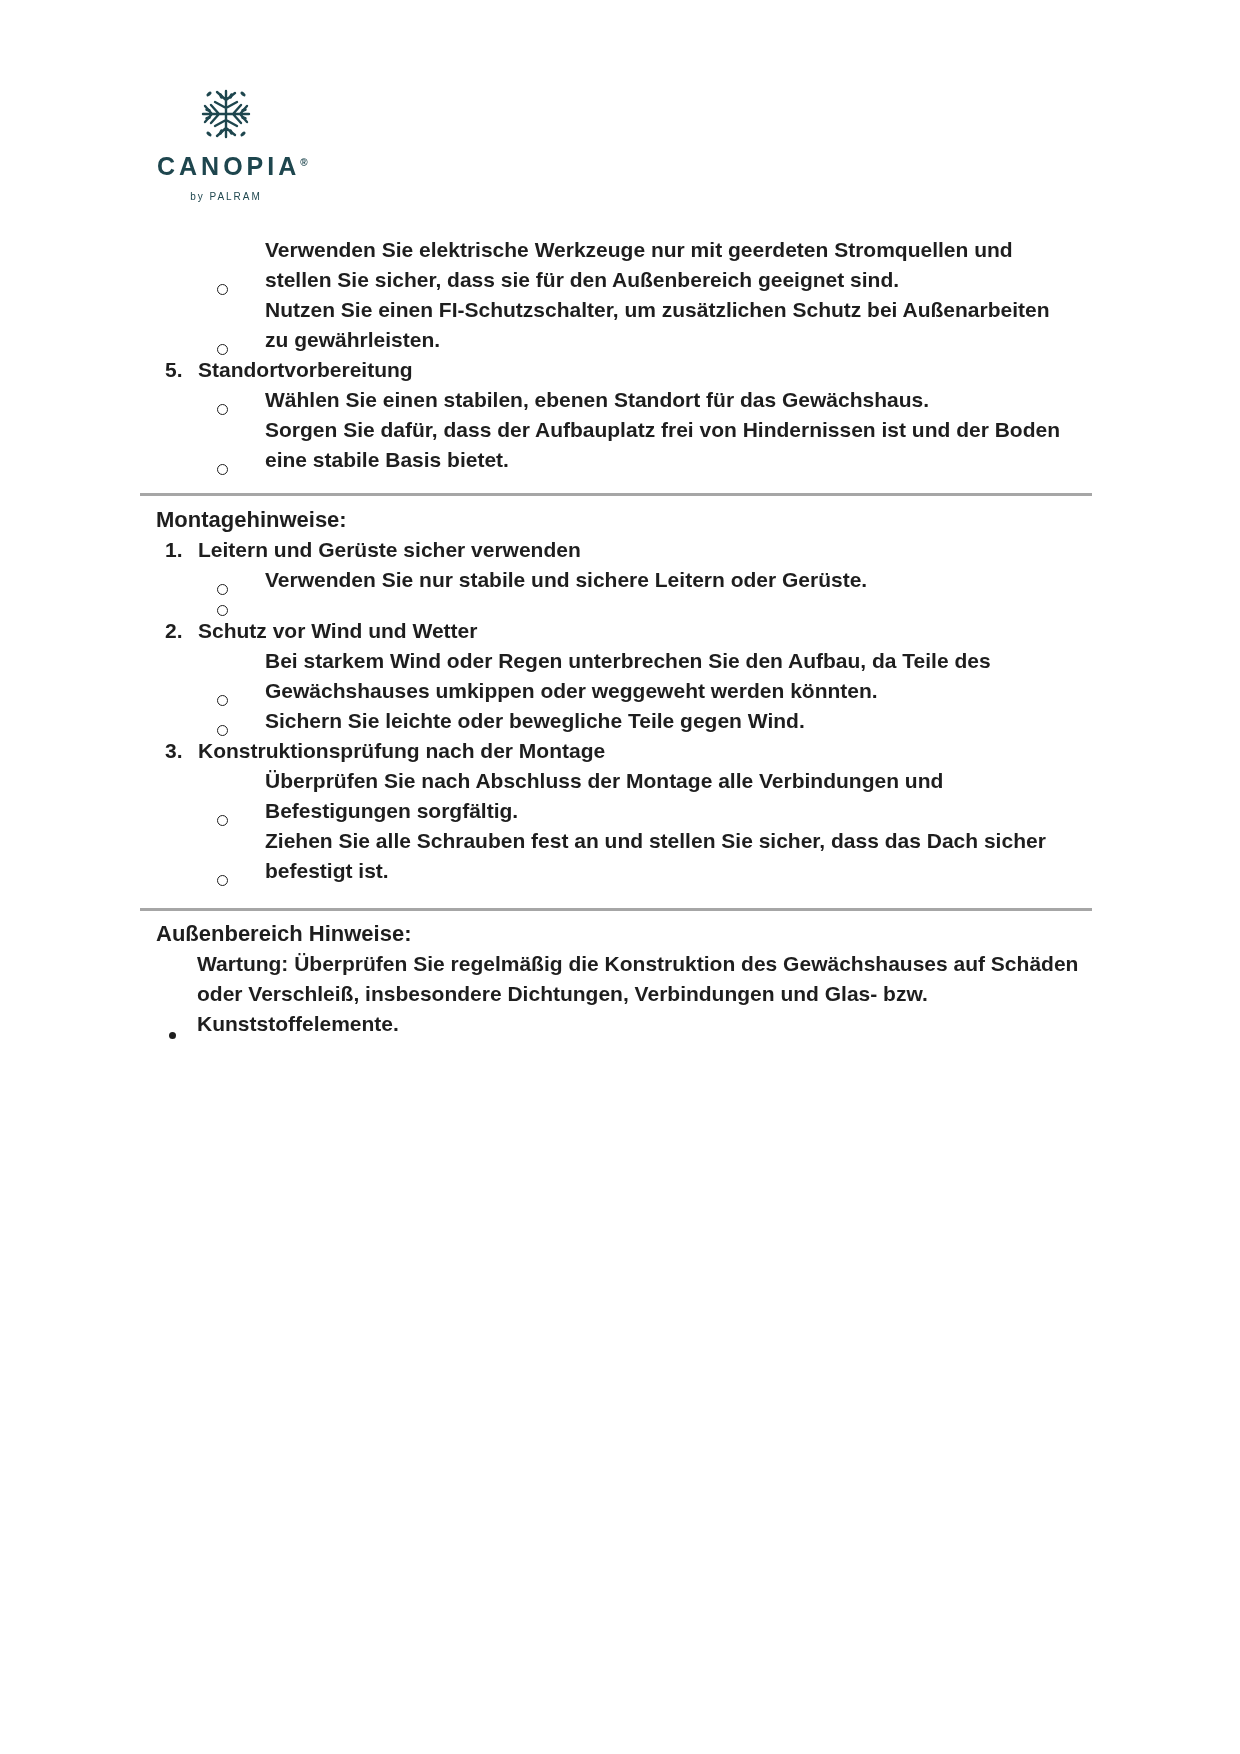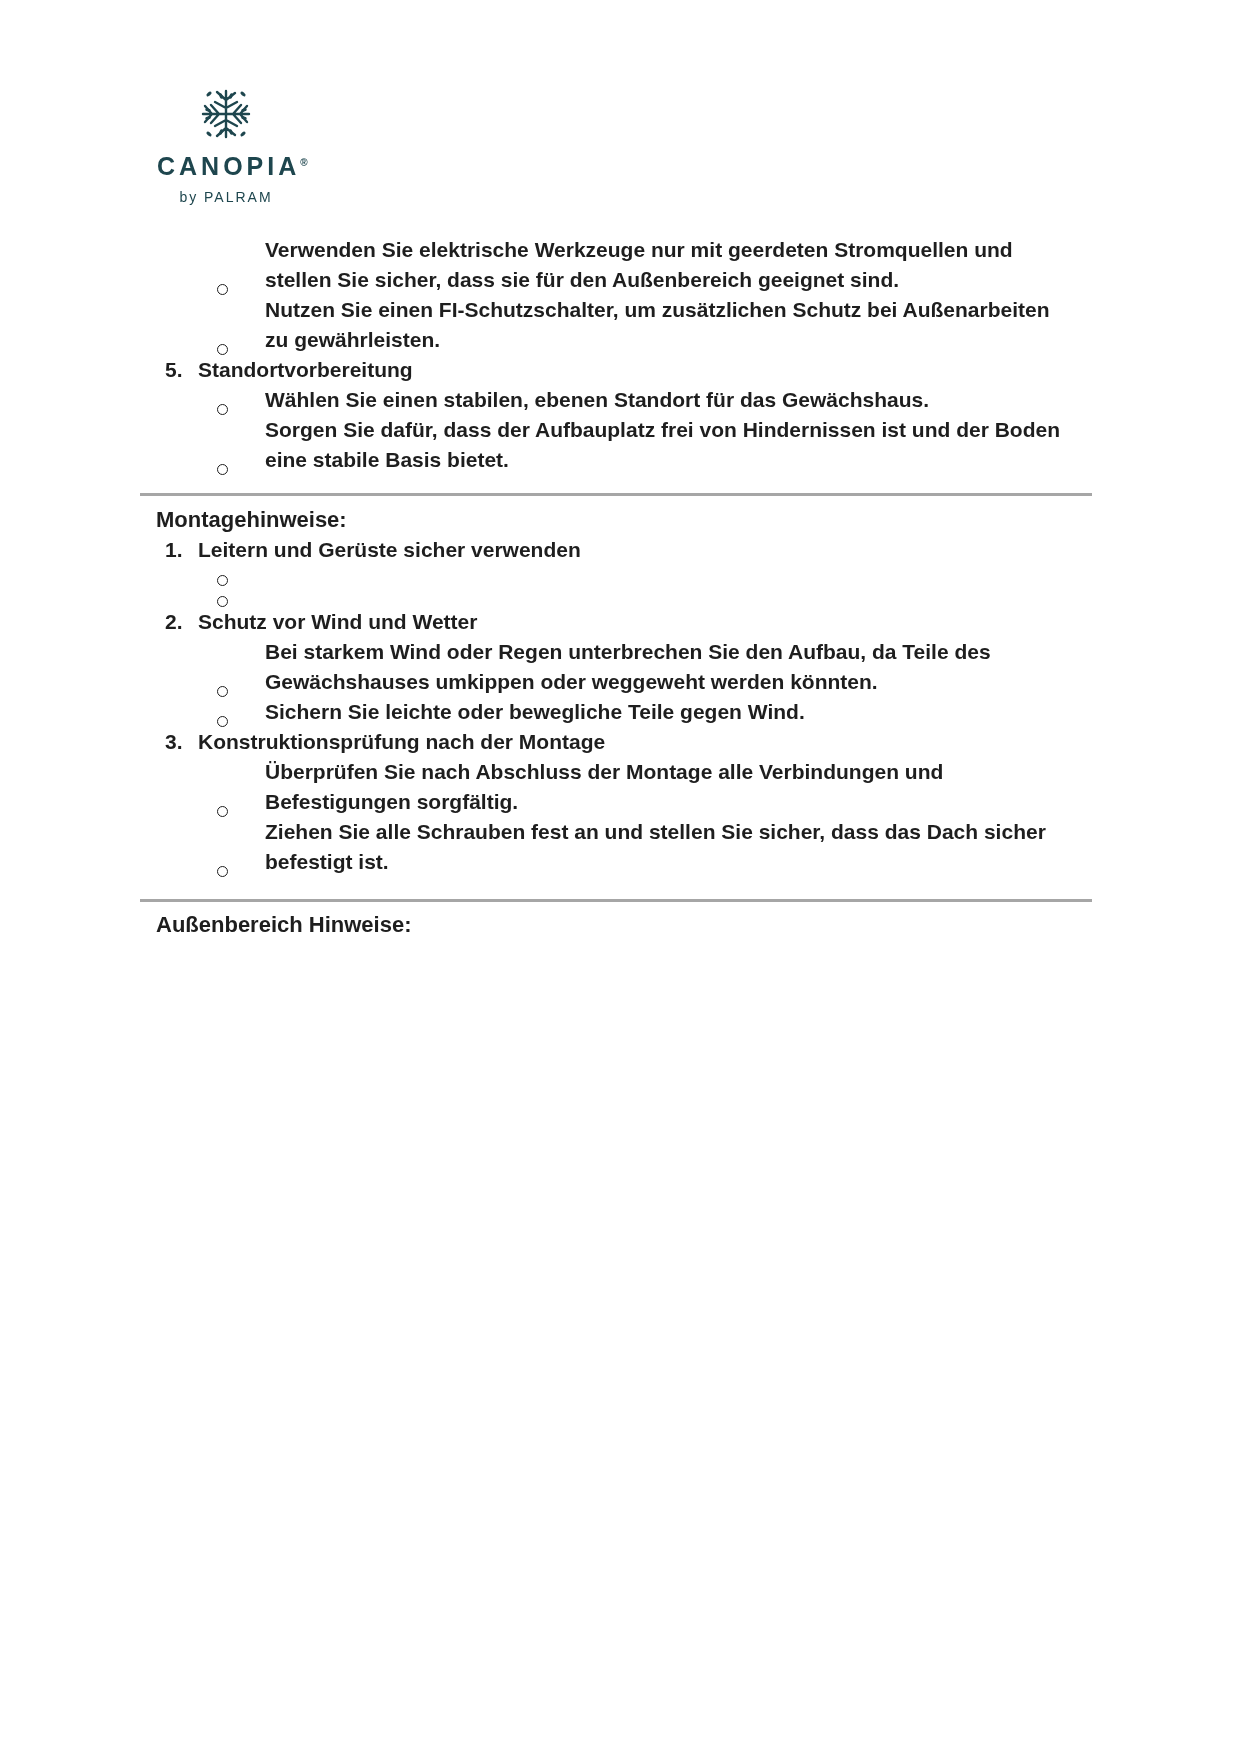--- a/index.html
+++ b/index.html
@@ -6,21 +6,21 @@
   .page{
     position:relative;width:1240px;height:1754px;background:#ffffff;
     font-family:"Liberation Sans",sans-serif;font-size:21px;line-height:30px;
     color:#1e1e1e;overflow:hidden;margin:0 auto;padding-left:6px;
   }
   
   .logo{position:absolute;left:157px;top:84px;width:138px;text-align:center;color:#1e464e;}
   .logo svg{display:block;margin:0 auto;}
   .logo-word{font-size:25px;font-weight:700;letter-spacing:4px;margin-top:4px;white-space:nowrap;}
   .logo-word .reg{font-size:10px;vertical-align:super;letter-spacing:0;}
-  .logo-by{font-size:14px;letter-spacing:2px;margin-top:1px;}
+  .logo-by{font-size:10px;letter-spacing:2px;margin-top:1px;}
   
   .content{position:absolute;left:140px;top:235px;width:952px;}
   .row{display:flex;align-items:flex-end;font-weight:bold;}
   .t{white-space:pre;}
   .mk-o{box-sizing:border-box;width:125px;padding-left:77px;flex:none;}
   .mk-o i{display:block;width:9px;height:9px;border:1.6px solid #1e1e1e;border-radius:50%;margin-top:10px;}
   .mk-num{box-sizing:border-box;width:58px;padding-left:25px;flex:none;}
   .mk-b{box-sizing:border-box;width:57px;padding-left:29px;flex:none;}
   .mk-b i{display:block;width:7px;height:7px;background:#1e1e1e;border-radius:50%;margin-top:11px;}
   .divider{height:3px;background:#a6a6a6;margin-top:18px;}
@@ -99,20 +99,21 @@
     <h2 class="sec-heading">Montagehinweise:</h2>
 
     <div class="row">
       <span class="mk-num">1.</span>
       <span class="t">Leitern und Gerüste sicher verwenden</span>
     </div>
     <div class="row">
       <span class="mk-o">
           <i></i>
         </span>
+      <span class="t">Verwenden Sie nur stabile und sichere Leitern oder Gerüste.</span>
     </div>
     <div class="row">
       <span class="mk-o">
           <i></i>
         </span>
     </div>
     <div class="row">
       <span class="mk-num">2.</span>
       <span class="t">Schutz vor Wind und Wetter</span>
     </div>
@@ -145,15 +146,23 @@
           <i></i>
         </span>
       <span class="t">Ziehen Sie alle Schrauben fest an und stellen Sie sicher, dass das Dach sicher
 befestigt ist.</span>
     </div>
 
     <div class="divider d2"></div>
 
     <h2 class="sec-heading hb">Außenbereich Hinweise:</h2>
 
+    <div class="row">
+      <span class="mk-b">
+          <i></i>
+        </span>
+      <span class="t">Wartung: Überprüfen Sie regelmäßig die Konstruktion des Gewächshauses auf Schäden
+oder Verschleiß, insbesondere Dichtungen, Verbindungen und Glas- bzw.
+Kunststoffelemente.</span>
+    </div>
 
   </div>
 </div>
 
 </body></html>

